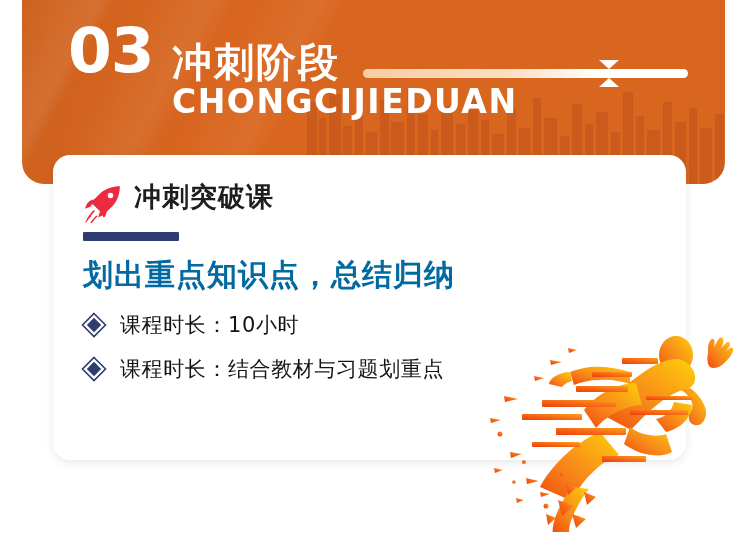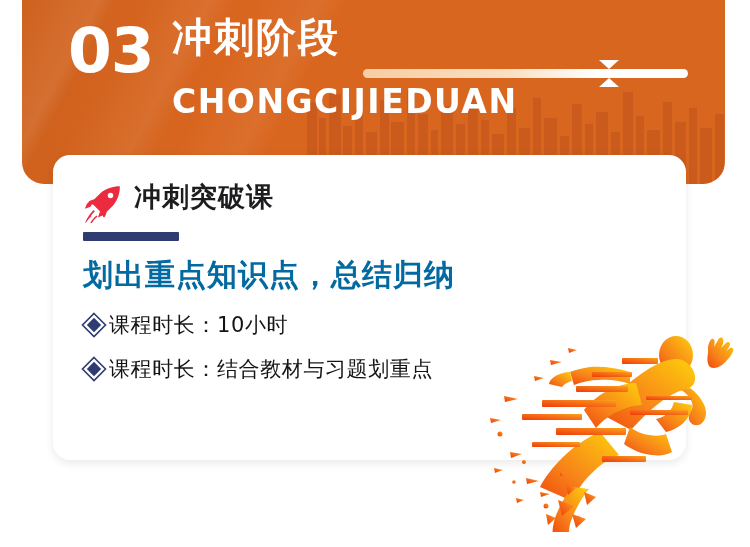--- a/index.html
+++ b/index.html
@@ -35,21 +35,21 @@
   }
   .skyline svg{ display:block; width:100%; height:100%; }
 
   .hdr-num{
     position:absolute; left:46px; top:19px;
     font-size:63px; font-weight:700; color:#ffffff;
     letter-spacing:-1px; line-height:1;
     font-family:"DejaVu Sans","Liberation Sans",sans-serif;
   }
   .hdr-cn{
-    position:absolute; left:150px; top:17px;
+    position:absolute; left:150px; top:42px;
     font-size:40px; font-weight:700; color:#ffffff;
     letter-spacing:2px; line-height:1;
   }
   .hdr-en{
     position:absolute; left:150px; top:84px;
     font-size:33px; font-weight:700; color:#ffffff;
     letter-spacing:1.5px; line-height:1.1;
   }
 
   
@@ -91,21 +91,21 @@
     background:#2f3c71; border-radius:1px;
   }
   .headline{
     position:absolute; left:30px; top:100px;
     font-size:30px; font-weight:700; color:#0369a1; letter-spacing:1px;
     white-space:nowrap;
   }
 
   .bullets{ position:absolute; left:28px; top:148px; width:520px; }
   .bullet-row{
-    display:flex; align-items:center; height:44px; gap:2px;
+    display:flex; align-items:center; height:44px; gap:13px;
   }
   .diamond-icon{ width:26px; height:26px; flex:none; display:block; }
   .bullet-text{
     font-size:21px; color:#141414; font-weight:500; letter-spacing:.6px;
     white-space:nowrap;
   }
 
   
   .runner{
     position:absolute; left:480px; top:292px; width:270px; height:240px;

